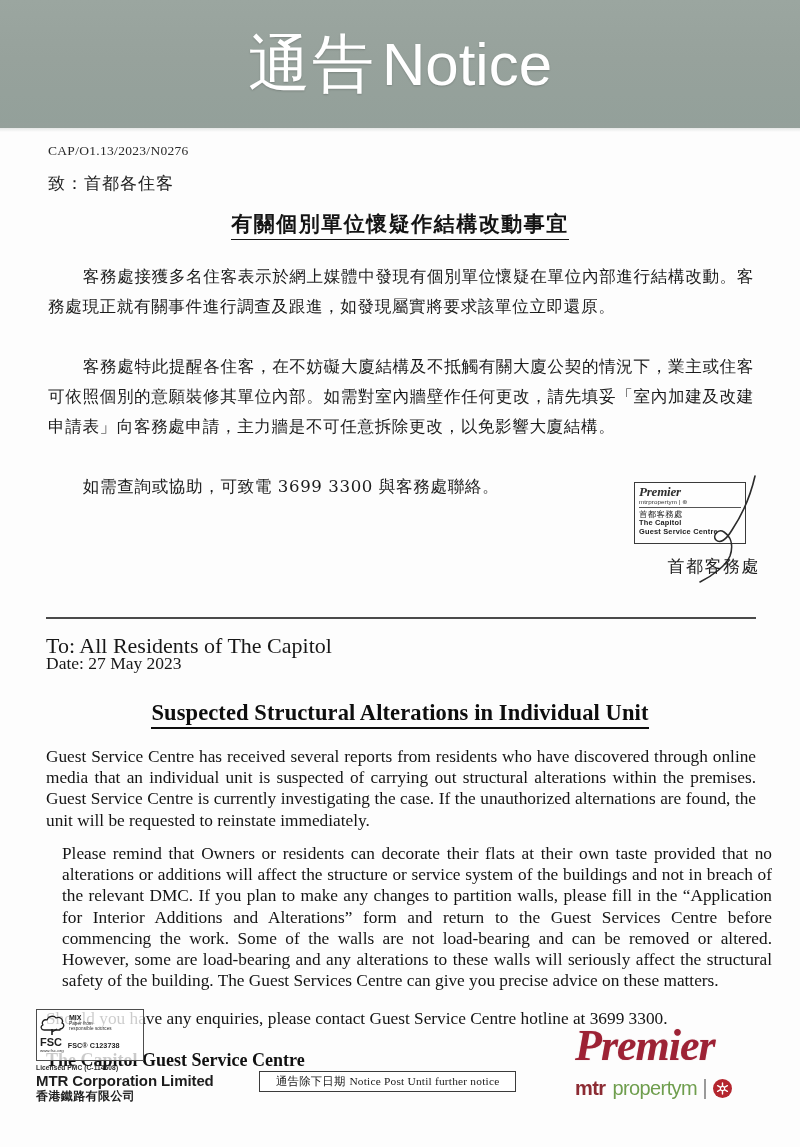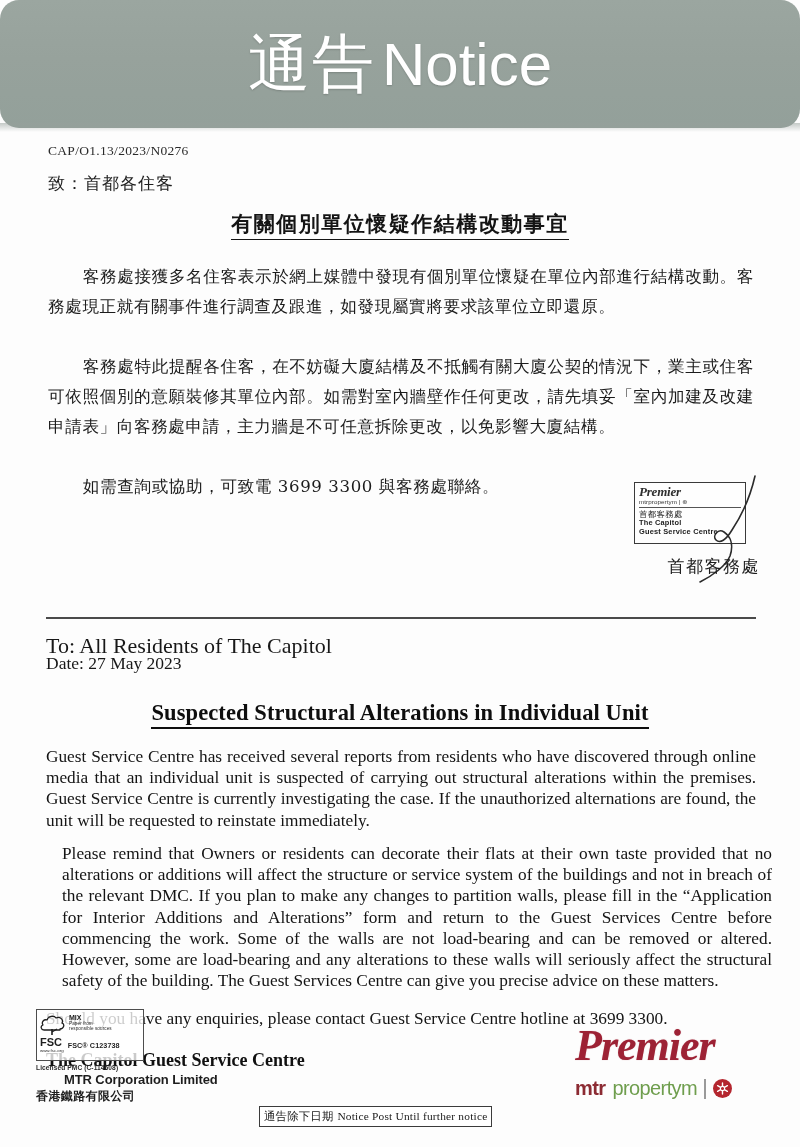--- a/index.html
+++ b/index.html
@@ -10,21 +10,21 @@
     color:#1d1d1d;
     overflow:hidden;
     position:relative;
   }
   .page{width:800px;height:1147px;position:relative;background:#fdfdfd;}
 
   
   .banner{
     position:absolute;left:0;top:0;width:800px;height:128px;
     background:linear-gradient(180deg,#9ba6a0 0%,#97a29c 45%,#93a09a 100%);
-    display:flex;align-items:center;justify-content:center;border-radius:19px;
+    display:flex;align-items:center;justify-content:center;
   }
   .banner-inner{display:flex;align-items:baseline;gap:6px;}
   .banner-cn{
     font-family:"DejaVu Sans", sans-serif;
     font-size:62px;color:#ffffff;letter-spacing:2px;
     text-shadow:0 1px 2px rgba(0,0,0,.18);
   }
   .banner-en{
     font-family:"Liberation Sans", sans-serif;
     font-size:60px;color:#ffffff;font-weight:400;letter-spacing:0px;
@@ -144,34 +144,34 @@
   .fsc-code{font-family:"Liberation Sans", sans-serif;font-weight:700;font-size:7.2px;color:#1f1f1f;letter-spacing:.1px;text-align:center;}
 
   .mtr-licensed{
     position:absolute;left:36px;top:1064px;
     font-family:"Liberation Sans", sans-serif;font-weight:700;
     font-size:6.6px;color:#2b2b2b;letter-spacing:.1px;
   }
   .mtr-name{
     position:absolute;left:36px;top:1072px;
     font-family:"Liberation Sans", sans-serif;font-weight:700;
-    font-size:13px;color:#1d1d1d;letter-spacing:-.1px;margin-left:28px;
+    font-size:15px;color:#1d1d1d;letter-spacing:-.1px;
   }
   .mtr-name-cn{
     position:absolute;left:36px;top:1088px;
     font-family:"DejaVu Sans", sans-serif;font-weight:700;
     font-size:12px;color:#1d1d1d;letter-spacing:.4px;
   }
 
   .postbox{
     position:absolute;left:259px;top:1071px;
     border:1.2px solid #3b3b3b;background:rgba(255,255,255,.85);
-    padding:2px 4px;
-    font-family:"DejaVu Serif", serif;
-    font-size:11.4px;color:#1a1a1a;letter-spacing:.2px;white-space:nowrap;margin-top:35px;
+    padding:2px 16px;
+    font-family:"DejaVu Serif", serif;
+    font-size:11.4px;color:#1a1a1a;letter-spacing:.2px;white-space:nowrap;
   }
   .postbox .en{font-family:"Liberation Serif", serif;}
 
   .premier-logo{
     position:absolute;left:575px;top:1022px;width:200px;height:48px;
     font-family:"Liberation Serif", serif;font-style:italic;font-weight:700;
     font-size:44px;color:#9d2235;letter-spacing:-1px;line-height:48px;
     text-shadow:0 0 1px rgba(157,34,53,.4);
   }
   .mtrprop{

